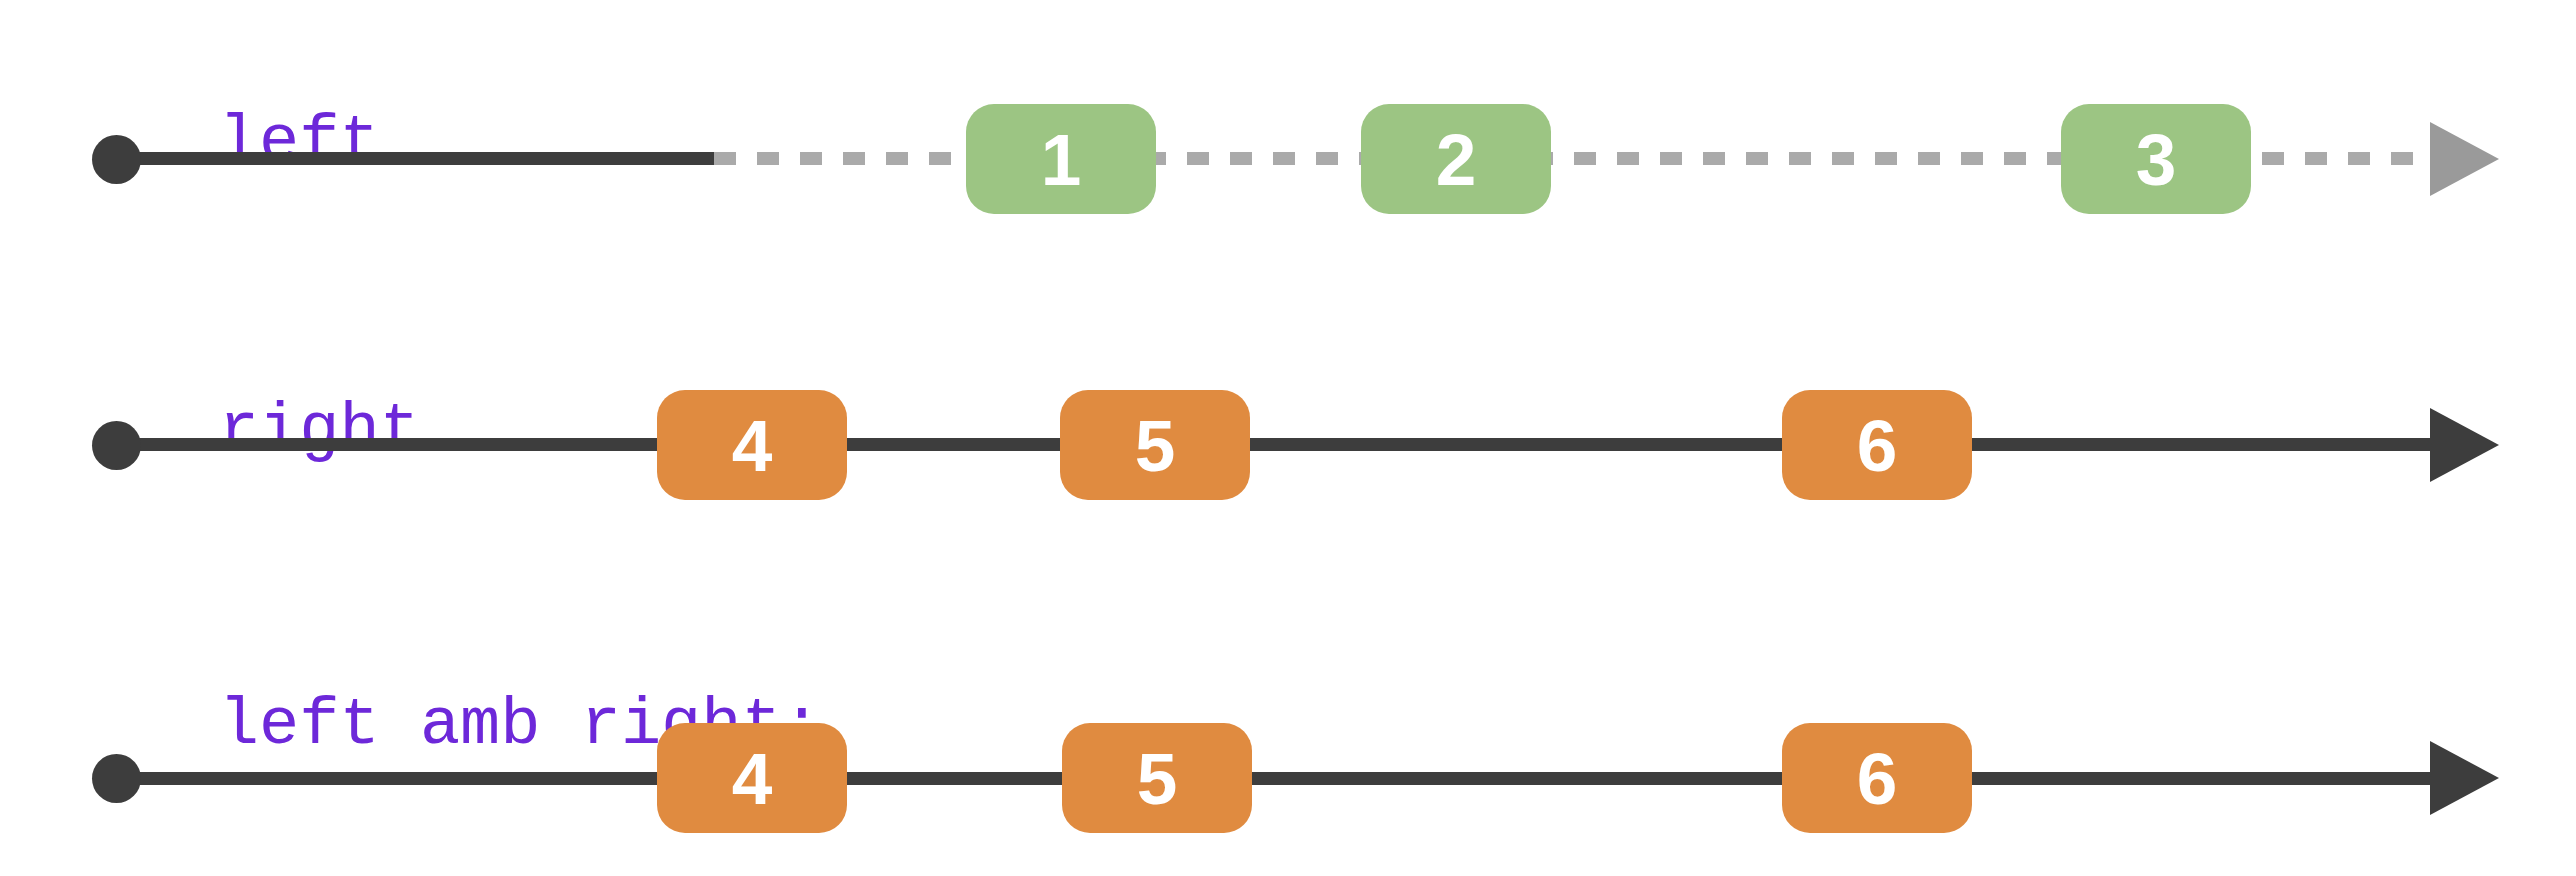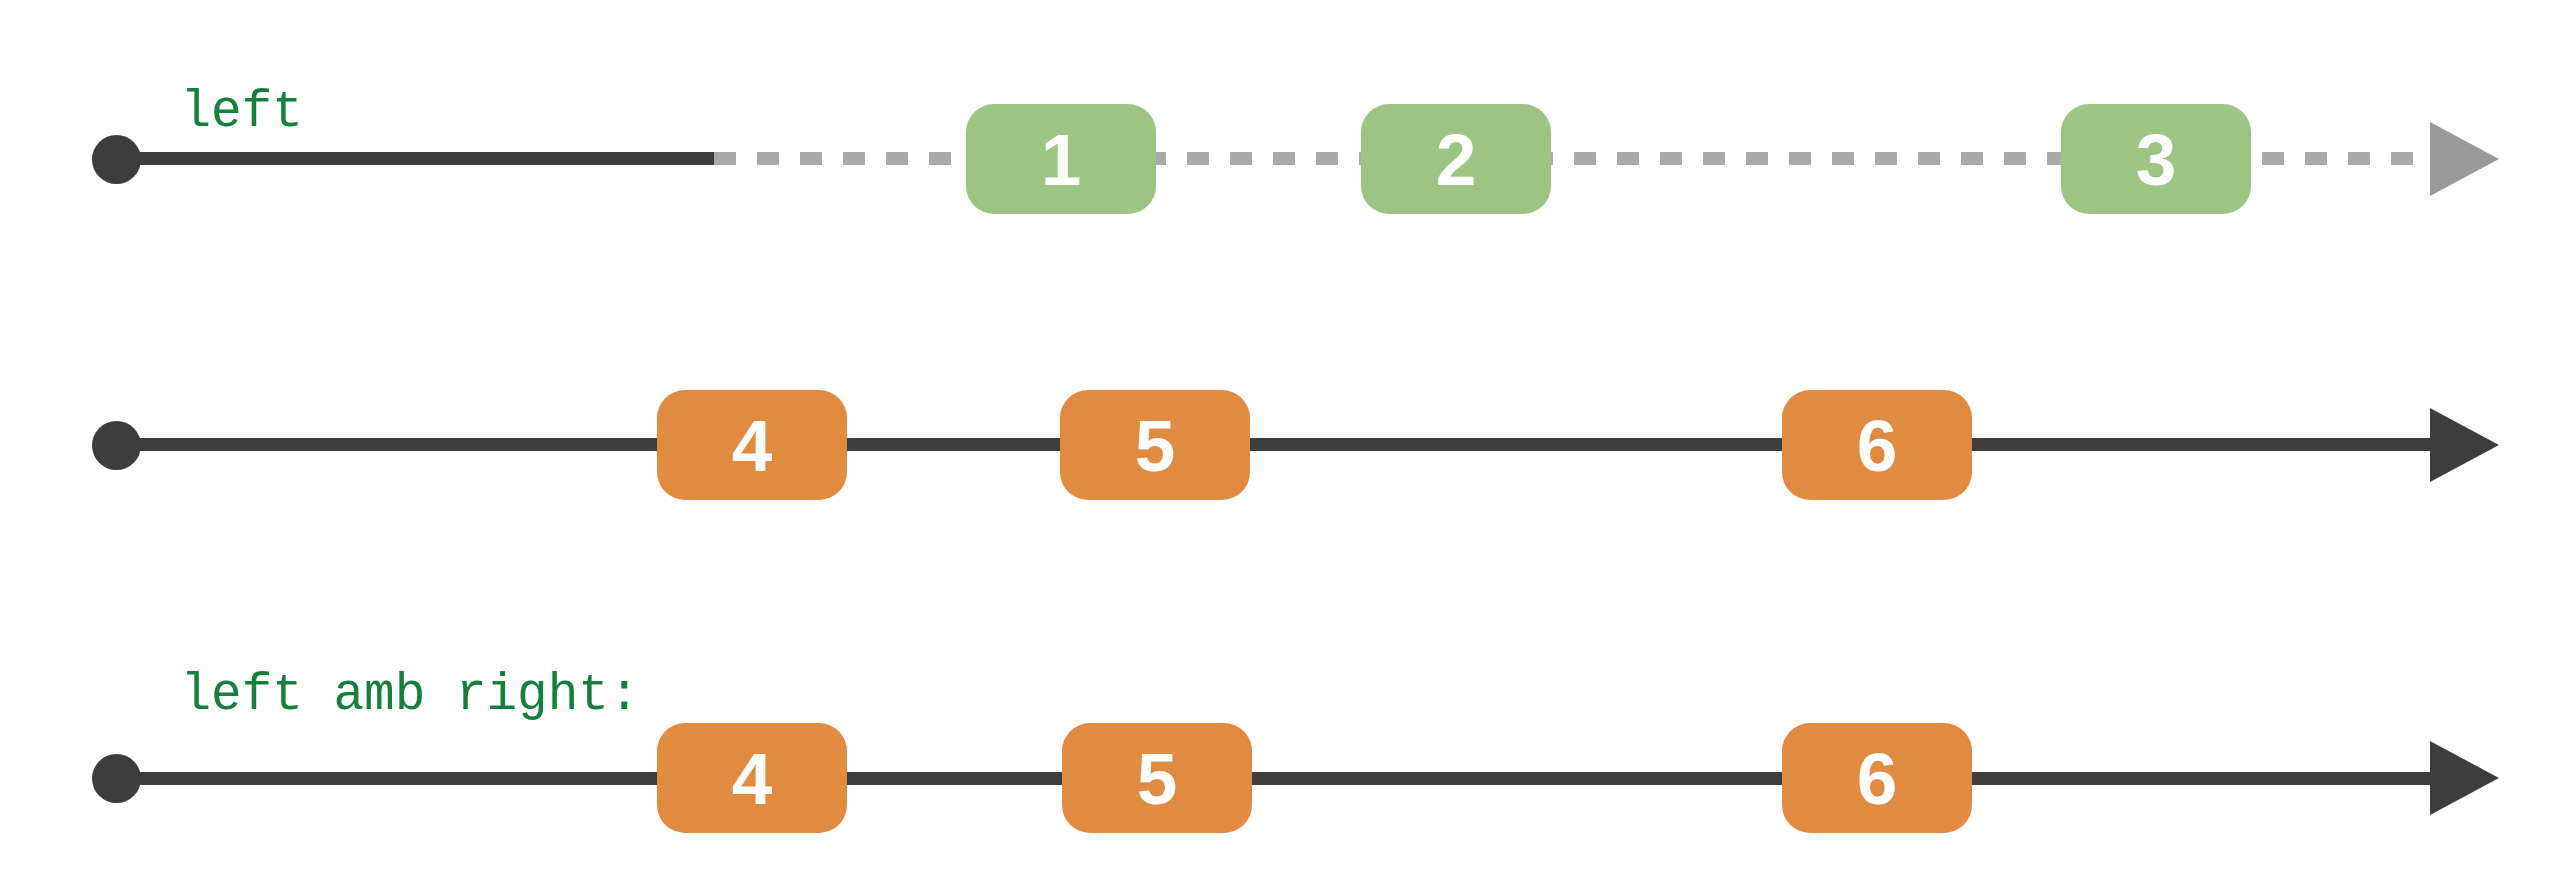--- a/index.html
+++ b/index.html
@@ -7,23 +7,23 @@
     position: relative;
     width: 2576px;
     height: 877px;
     background: #ffffff;
     overflow: hidden;
     font-family: "Liberation Mono", monospace;
   }
   .tl-label {
     position: absolute;
     left: 58px;
-    font-size: 51px;
+    font-size: 67px;
     line-height: 1.25;
-    color: #15803d;
+    color: #6d28d9;
     white-space: pre;
     letter-spacing: 0;
   }
   .tl-label .op-bold { font-weight: 400; }
   .dot {
     position: absolute;
     width: 49px;
     height: 49px;
     border-radius: 50%;
     background: #3d3d3d;
@@ -85,20 +85,23 @@
   <div class="marble green" style="left:966px; top:104px;">
     <span>1</span>
   </div>
   <div class="marble green" style="left:1361px; top:104px;">
     <span>2</span>
   </div>
   <div class="marble green" style="left:2061px; top:104px;">
     <span>3</span>
   </div>
 
+  <div class="tl-label" style="top:305px;">
+    <span>right</span>
+  </div>
   <div class="dot" style="left:92px; top:421px;"></div>
   <div class="line-solid" style="left:116px; top:438px; width:2314px;"></div>
   <div class="arrowhead dark" style="left:2430px; top:408px;"></div>
   <div class="marble orange" style="left:657px; top:390px;">
     <span>4</span>
   </div>
   <div class="marble orange" style="left:1060px; top:390px;">
     <span>5</span>
   </div>
   <div class="marble orange" style="left:1782px; top:390px;">

